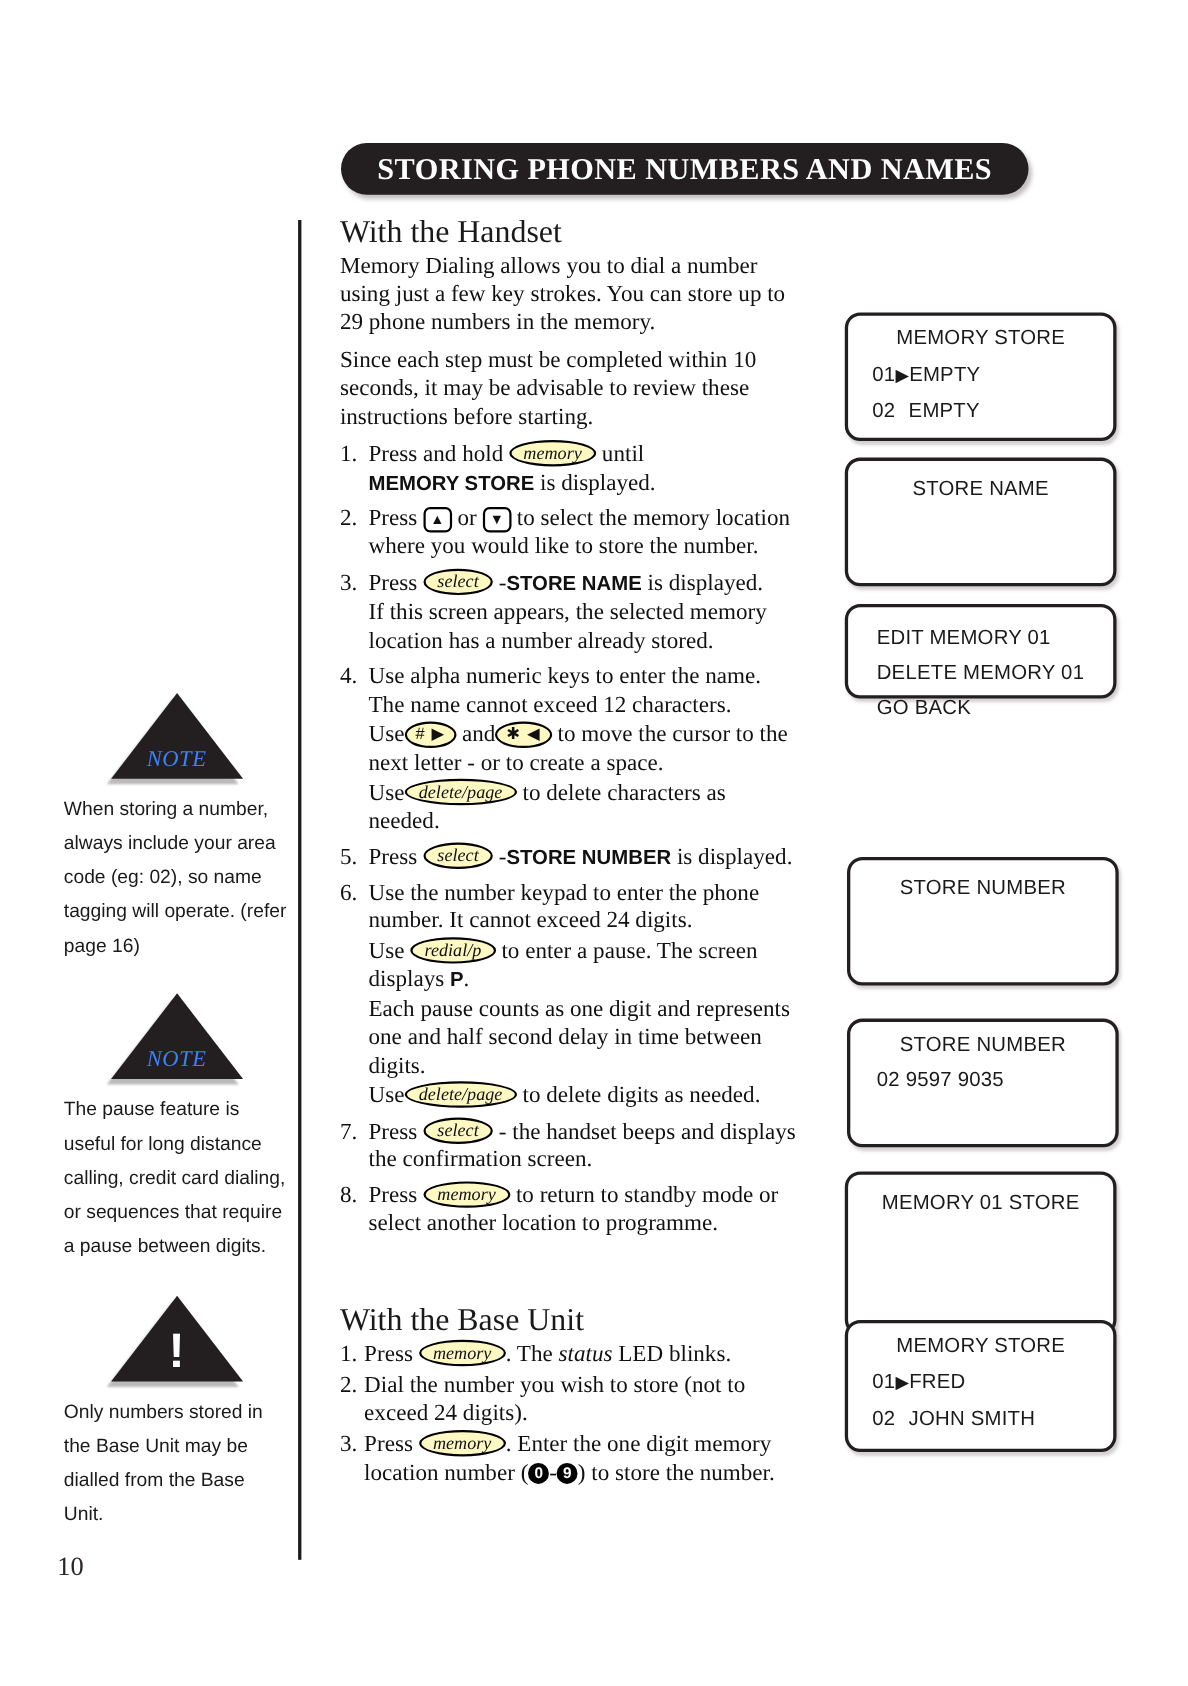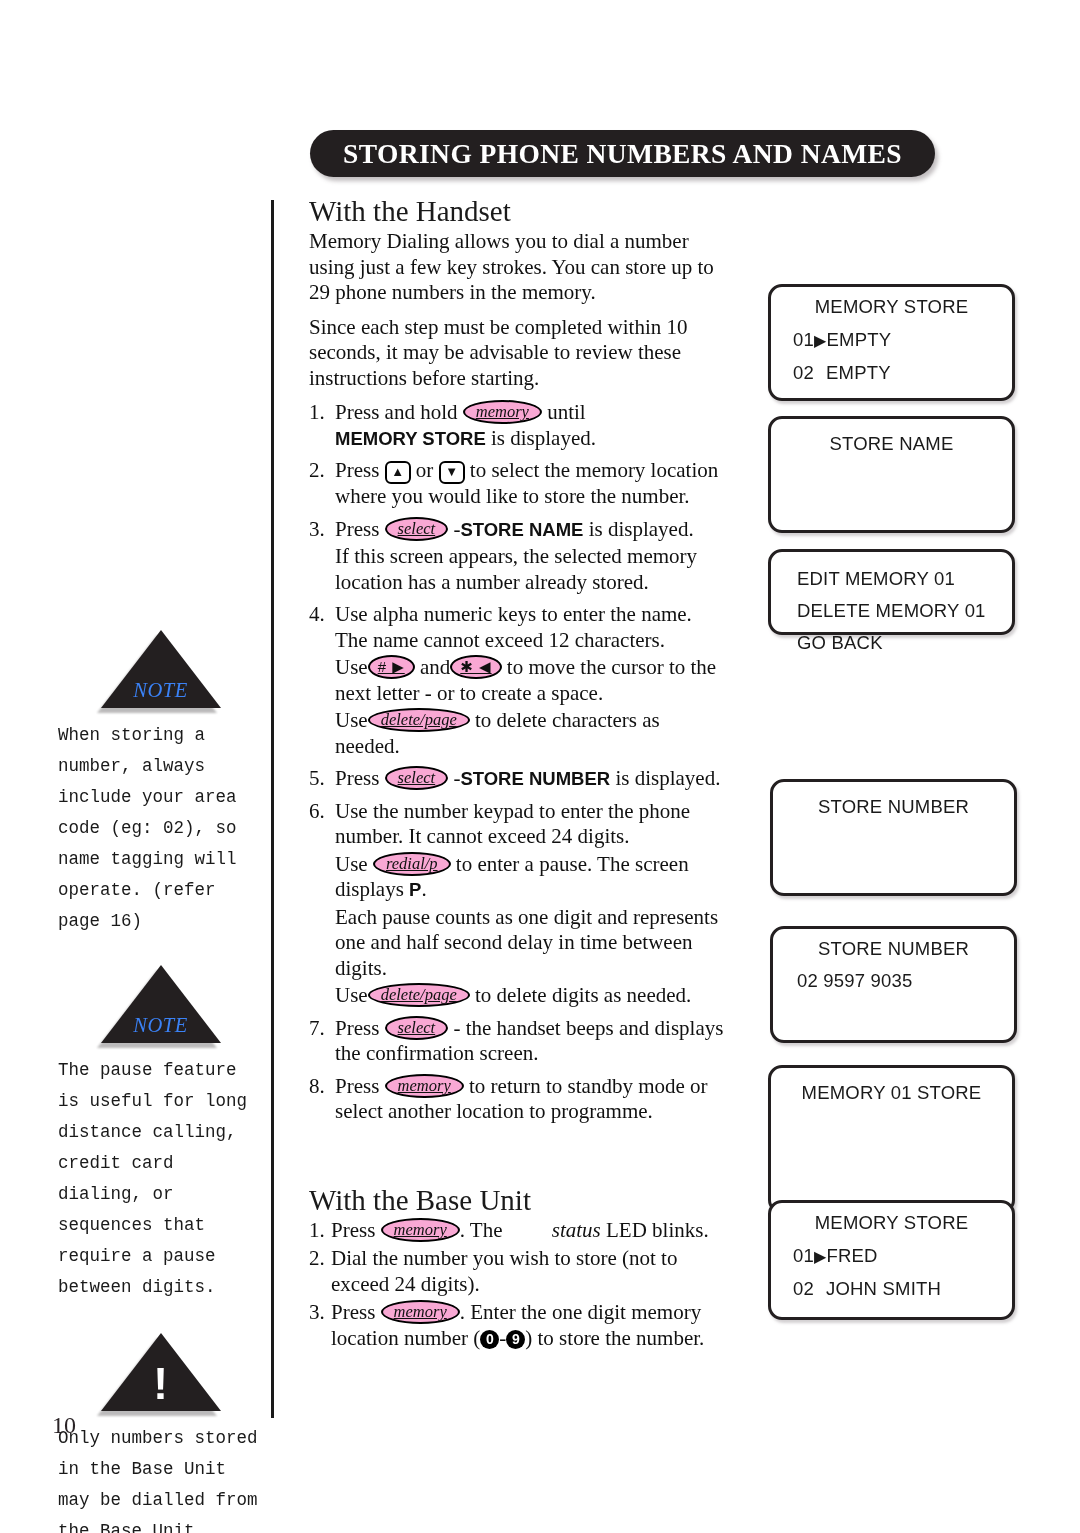--- a/index.html
+++ b/index.html
@@ -88,21 +88,21 @@
     left: 0; right: 0;
     bottom: 5px;
     text-align: center;
     color: #ffffff;
     font-family: "Liberation Sans", sans-serif;
     font-weight: bold;
     font-size: 44px;
     line-height: 44px;
   }
   .note-text {
-    font-family: Liberation Mono, monospace;
+    font-family: Liberation Sans, sans-serif;
     font-size: 17.5px;
     line-height: 31px;
     color: #1a1a1a;
     text-align: left;
   }
 
   
   #main-col {
     position: absolute;
     left: 309px;
@@ -139,22 +139,21 @@
     display: inline-block;
     border: 2.2px solid #000;
     border-radius: 50%;
     padding: 0px 11px 1px 11px;
     font-family: "Liberation Serif", serif;
     font-style: italic;
     font-size: 16.5px;
     line-height: 19px;
     vertical-align: 2px;
     white-space: nowrap;
-    background: #f9a8d4;
-    text-decoration: underline;
+    background: #fef9c3;
   }
   .key.sym {
     font-style: normal;
     font-family: "Liberation Sans", sans-serif;
     font-size: 15px;
     padding: 0px 8px 1px 8px;
     letter-spacing: 1px;
   }
   .keydigit {
     display: inline-block;
@@ -174,21 +173,21 @@
     display: inline-block;
     border: 2.2px solid #000;
     border-radius: 6px;
     width: 22px; height: 19px;
     line-height: 17px;
     text-align: center;
     font-size: 13px;
     vertical-align: 1px;
     background: #fff;
   }
-  .ital { font-style: italic; margin-left: 44px; }
+  .ital { font-style: italic; }
   .bold-s { font-family: "Liberation Sans", sans-serif; font-weight: bold; font-size: 18.5px; }
 
   
   .lcd {
     position: absolute;
     border: 3px solid #231f20;
     border-radius: 14px;
     background: #fff;
     box-sizing: border-box;
     font-family: "Liberation Sans", sans-serif;

